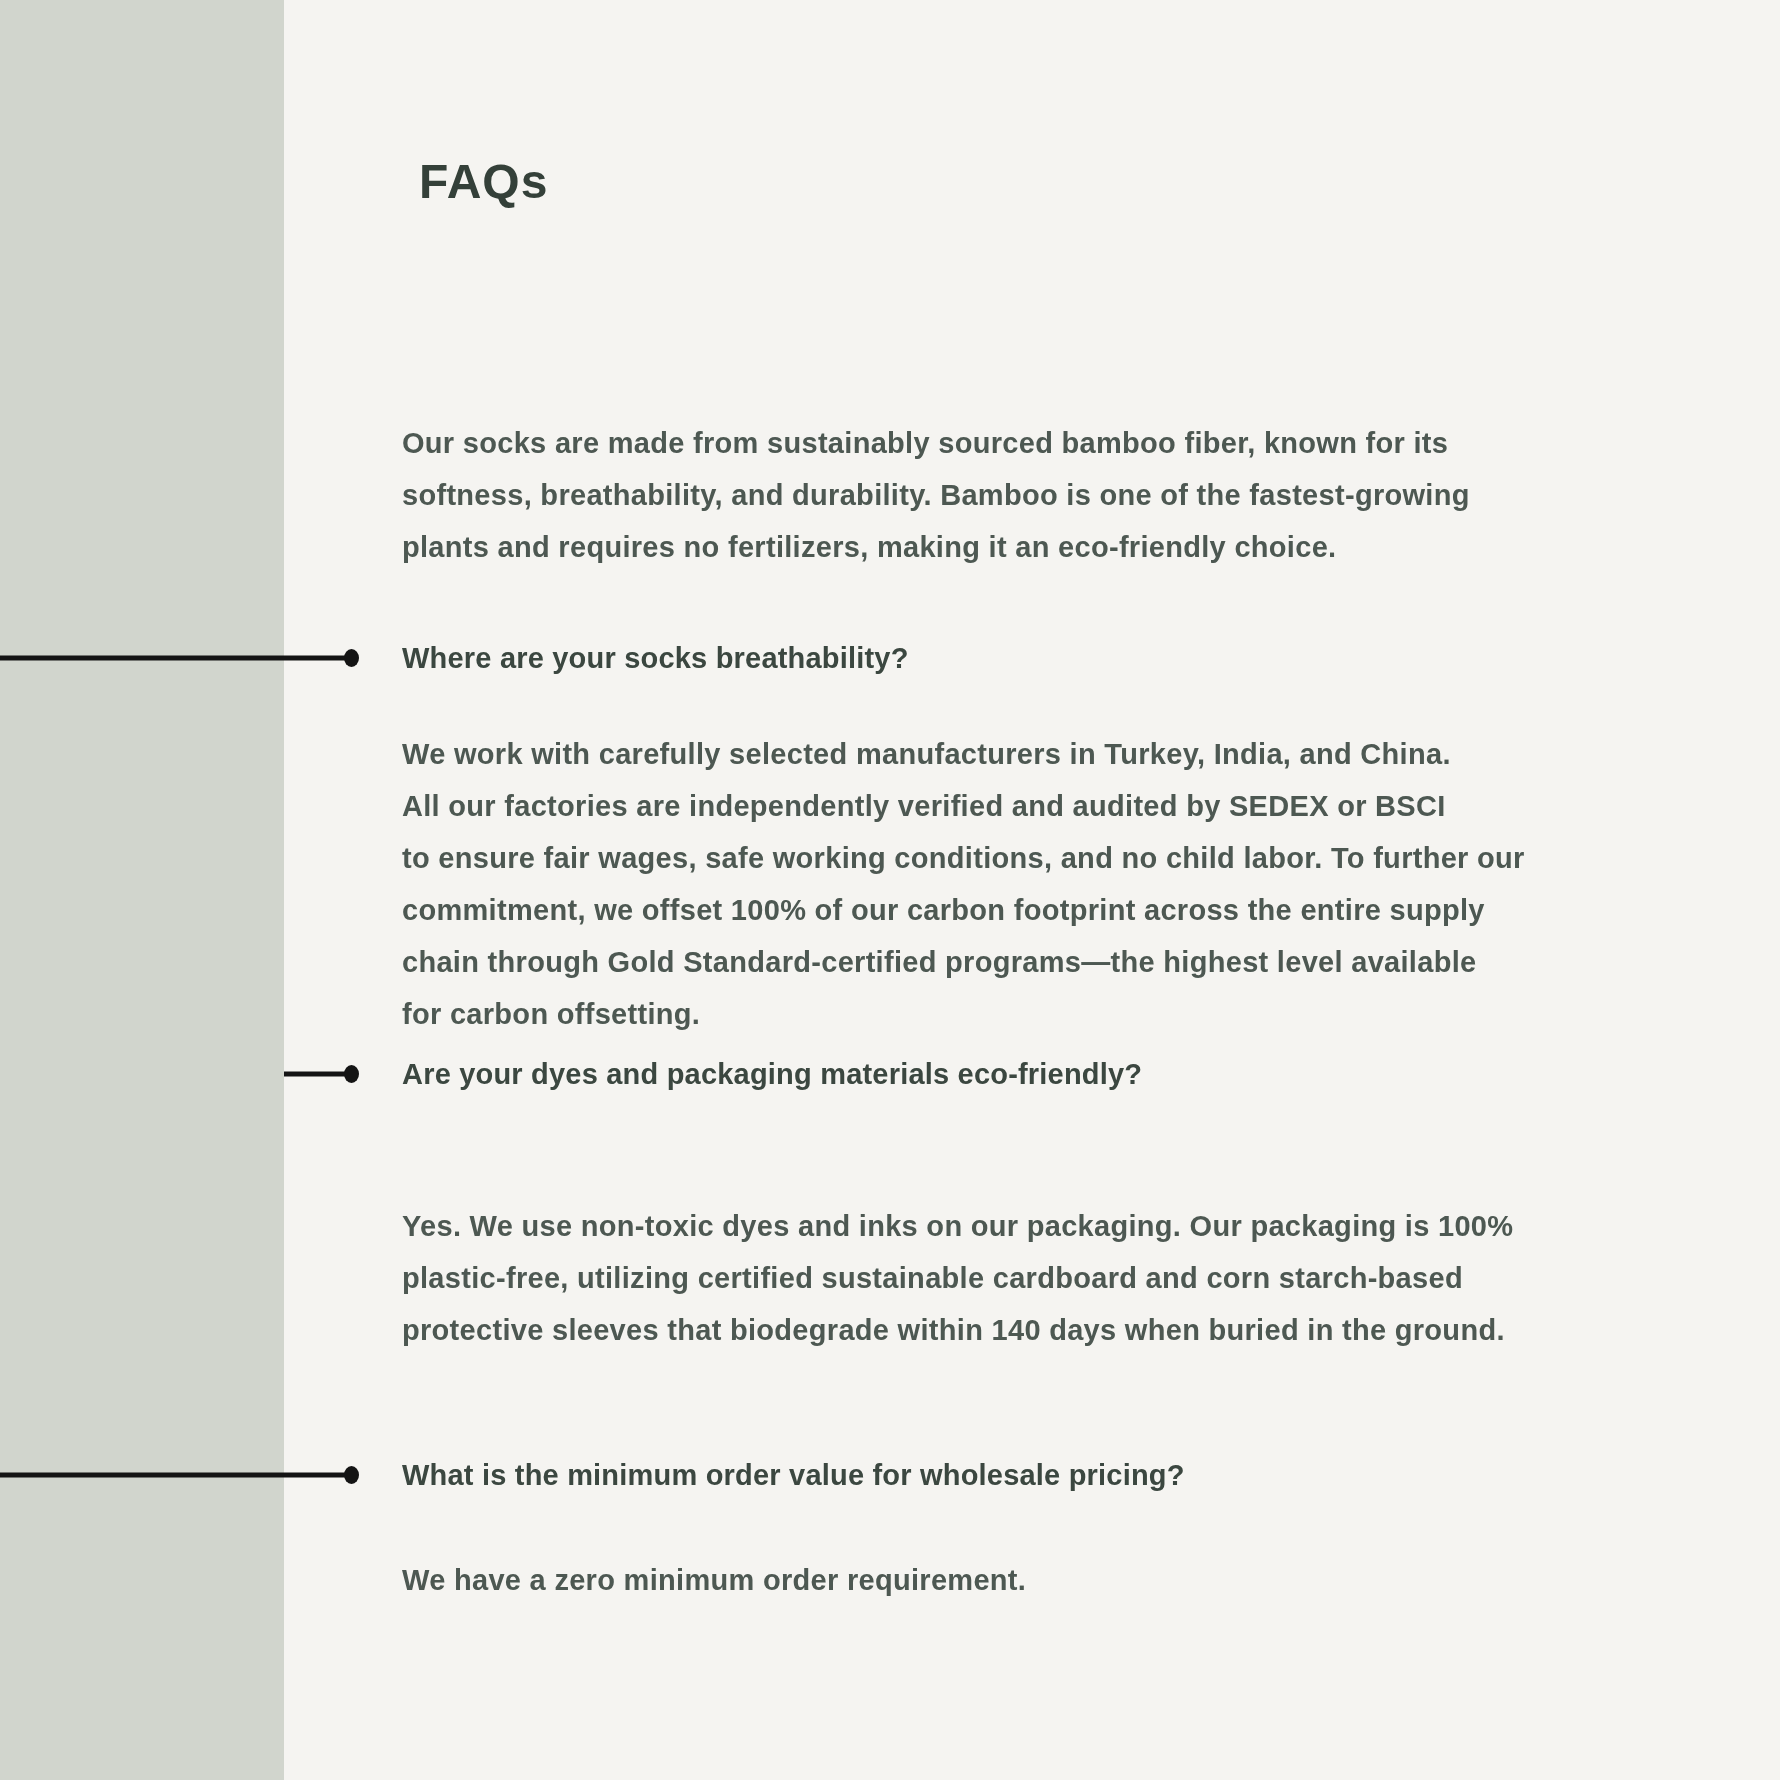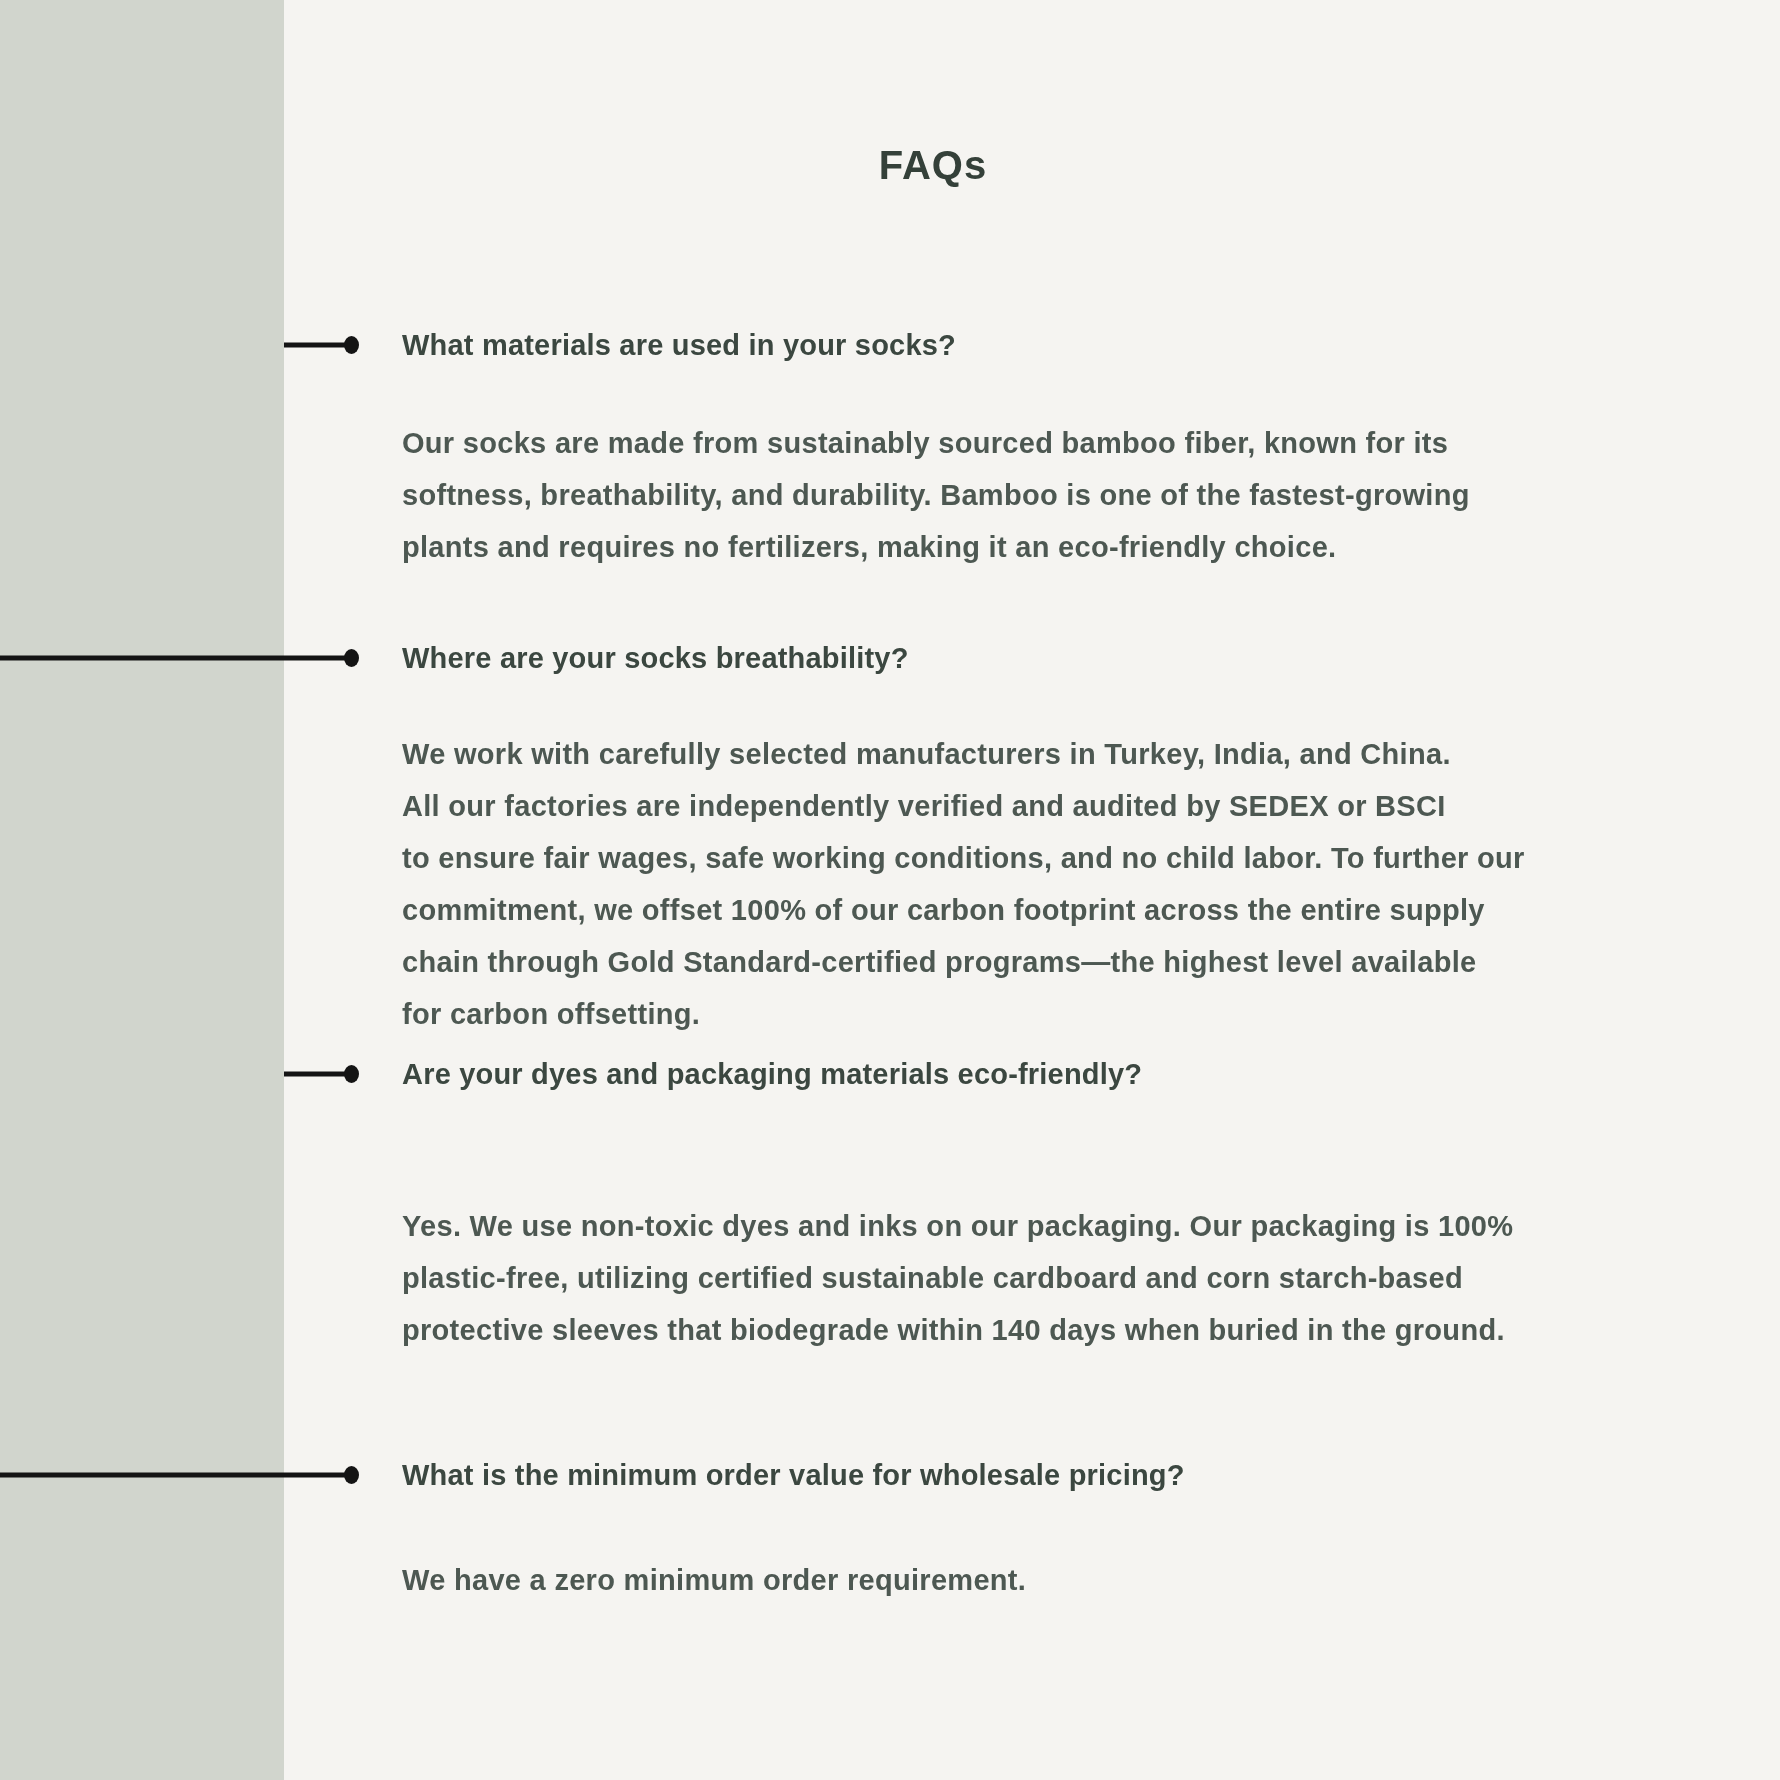--- a/index.html
+++ b/index.html
@@ -20,23 +20,23 @@
     left: 0; top: 0;
     width: 284px;
     height: 1780px;
     background: var(--sidebar-bg, #d1d5cd);
   }
   .title {
     position: absolute;
     left: 402px;
     top: 133px;
     width: 1062px;
-    margin: 0;
-    text-align: center;
-    font-size: 40px;
+    margin: 17px;
+    text-align: left;
+    font-size: 48px;
     line-height: 64px;
     font-weight: 700;
     letter-spacing: 1px;
     color: var(--title-color, #344039);
   }
   .faq-question {
     position: absolute;
     left: 402px;
     margin: 0;
     font-size: 29px;
@@ -80,25 +80,20 @@
 </style>
 </head>
 <body>
 
 <div class="page">
 
   <div class="sidebar"></div>
 
   <h1 class="title">FAQs</h1>
 
-  <h2 class="faq-question" style="top:327px">
-    <span class="connector short"></span>
-    <span class="dot"></span>
-    <span>What materials are used in your socks?</span>
-  </h2>
   <p class="faq-answer" style="top:417px">Our socks are made from sustainably sourced bamboo fiber, known for its
 softness, breathability, and durability. Bamboo is one of the fastest-growing
 plants and requires no fertilizers, making it an eco-friendly choice.</p>
 
   <h2 class="faq-question" style="top:640px">
     <span class="connector full"></span>
     <span class="dot"></span>
     <span>Where are your socks breathability?</span>
   </h2>
   <p class="faq-answer" style="top:728px">We work with carefully selected manufacturers in Turkey, India, and China.

